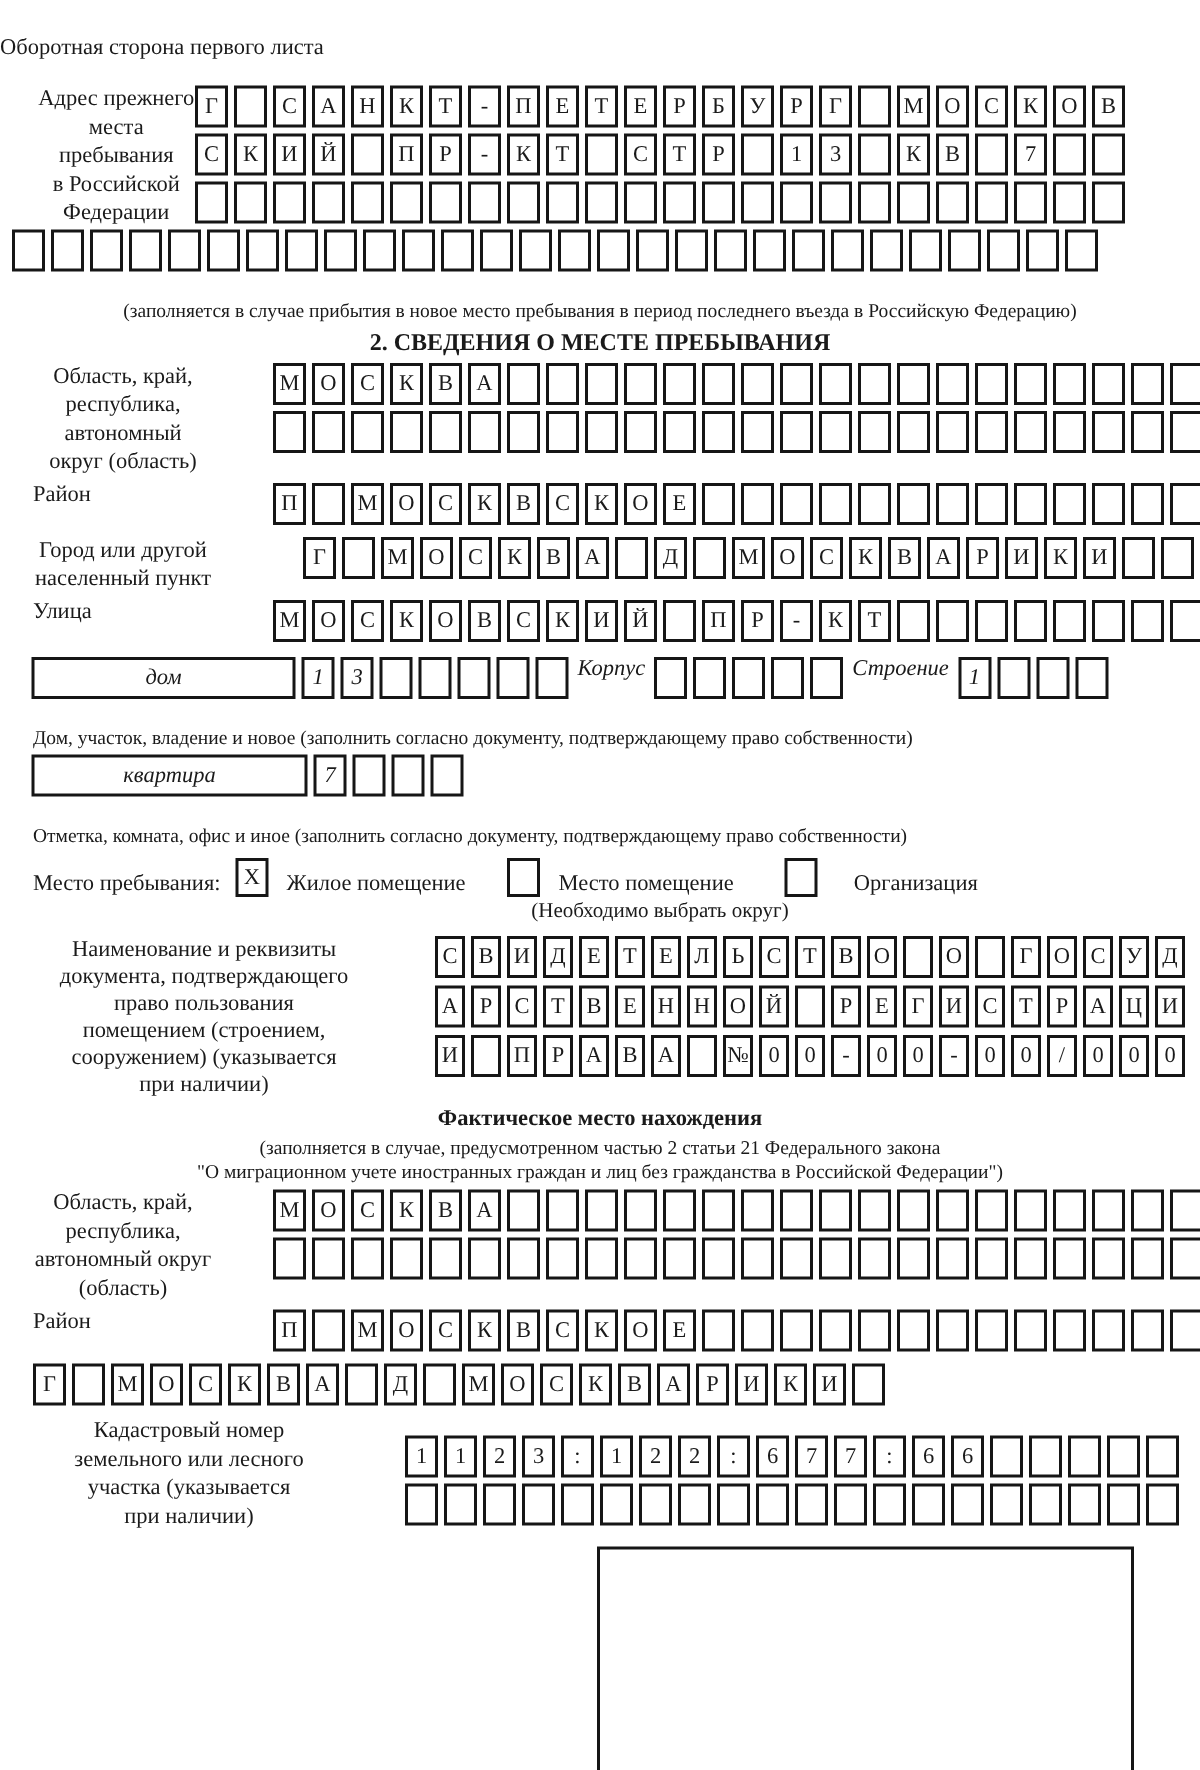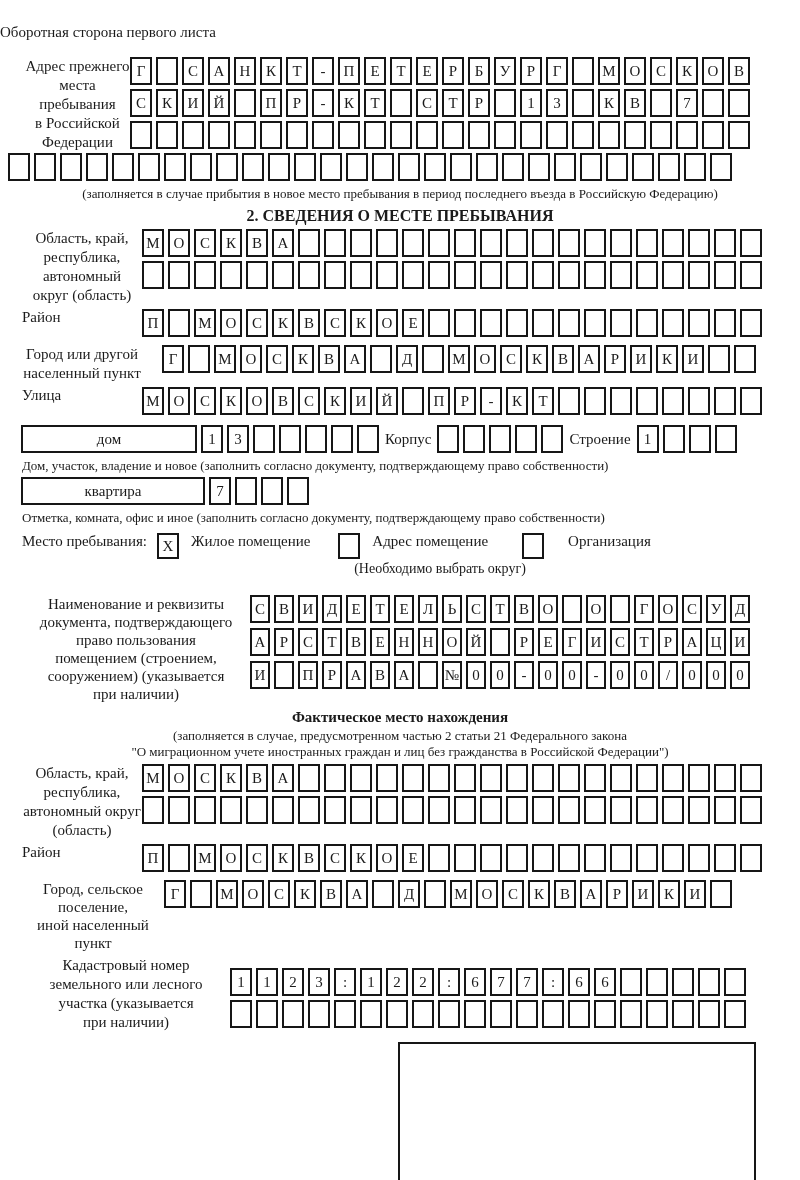--- a/index.html
+++ b/index.html
@@ -14,44 +14,44 @@
   .cell{
     flex:0 0 22px;width:22px;height:28px;margin-right:4px;
     border:2px solid #161616;box-sizing:border-box;
     display:inline-flex;align-items:center;justify-content:center;
     font-size:15px;line-height:1;background:#fff;
   }
   .cells-sm .cell{flex:0 0 20px;width:20px;}
   .prev-block{display:flex;margin:16px 0 0 25px;}
   .prev-block .plabel{flex:0 0 105px;}
   .fullrow{margin:0 0 0 8px;}
-  .caption{font-size:13px;line-height:15px;margin-top:5px;}
+  .caption{font-size:13px;line-height:15px;margin-top:18px;}
   .caption.center{text-align:center;}
   .s-title{text-align:center;font-weight:bold;font-size:16px;margin-top:6px;}
-  .field{display:flex;margin:4px 0 0 22px;}
+  .field{display:flex;margin:4px 0 0 22px;gap:40px;}
   .field .flabel{flex:0 0 120px;}
   .field .flabel.wide{flex:0 0 228px;}
   .field .flabel.cad{flex:0 0 208px;}
   .rows{display:flex;flex-direction:column;}
   .indent20{margin-left:20px;}
-  .inline-row{display:flex;align-items:center;margin:6px 18px 0 21px;}
+  .inline-row{display:flex;margin:6px 18px 0 21px;font-style:italic;}
   .wordbox{border:2px solid #161616;box-sizing:border-box;height:28px;
     display:flex;align-items:center;justify-content:center;}
   .box-dom{width:176px;margin-right:4px;}
   .box-kv{width:184px;margin-right:4px;}
   .cells-inline{display:flex;}
   .small-gap{margin:0 6px 0 2px;}
   .chk{width:22px;height:26px;border:2px solid #161616;box-sizing:border-box;
     display:inline-flex;align-items:center;justify-content:center;font-size:15px;}
-  .stay-row{display:flex;align-items:flex-start;margin:8px 0 0 22px;}
+  .stay-row{display:flex;align-items:flex-end;margin:8px 0 0 22px;}
   .note-center{text-align:center;font-size:14px;margin-top:2px;width:480px;margin-left:200px;}
   .subtitle{text-align:center;font-size:13px;line-height:16px;margin-top:2px;}
   .cap-left{margin-left:22px;}
   .stamp-box{margin:10px 0 0 398px;width:358px;height:152px;border:2px solid #161616;box-sizing:border-box;}
-  .stamp-cap{margin:4px 0 0 390px;width:374px;text-align:center;font-size:13.5px;line-height:17px;}.mt4{margin-top:4px}.mt8{margin-top:18px}
+  .stamp-cap{margin:4px 0 0 390px;width:374px;text-align:center;font-size:13.5px;line-height:17px;}.mt4{margin-top:4px}.mt8{margin-top:8px}
   .doc-rows .cellrow{margin-bottom:5px;}
   .cad-rows{margin-top:12px;}
 </style>
 </head>
 <body>
 
 <div class="hdr-note">Оборотная сторона первого листа</div>
 
 <div class="prev-block">
   <div class="plabel lines">Адрес прежнего
@@ -362,21 +362,21 @@
       <span class="cell"></span>
     </div>
 </div>
 <div class="caption cap-left">Отметка, комната, офис и иное (заполнить согласно документу, подтверждающему право собственности)</div>
 
 <div class="stay-row">
   <span style="margin-right:10px;">Место пребывания:</span>
   <span class="chk">X</span>
   <span style="margin:0 28px 0 12px;">Жилое помещение</span>
   <span class="chk"></span>
-  <span style="margin:0 34px 0 12px;">Адрес помещение</span>
+  <span style="margin:0 34px 0 12px;">Место помещение</span>
   <span class="chk"></span>
   <span style="margin-left:24px;">Организация</span>
 </div>
 <div class="note-center">(Необходимо выбрать округ)</div>
 
 <div class="field mt8">
   <div class="flabel wide lines" style="line-height:18px;">Наименование и реквизиты
 документа, подтверждающего
 право пользования
 помещением (строением,
@@ -544,22 +544,20 @@
       <span class="cell"></span>
       <span class="cell"></span>
       <span class="cell"></span>
       <span class="cell"></span>
       <span class="cell"></span>
       <span class="cell"></span>
     </div>
 </div>
 
 <div class="field">
-  <div class="flabel lines" style="flex:0 0 142px;line-height:18px;">Город, сельское поселение,
-иной населенный пункт</div>
   <div class="cellrow">
       <span class="cell filled">Г</span>
       <span class="cell"></span>
       <span class="cell filled">М</span>
       <span class="cell filled">О</span>
       <span class="cell filled">С</span>
       <span class="cell filled">К</span>
       <span class="cell filled">В</span>
       <span class="cell filled">А</span>
       <span class="cell"></span>

